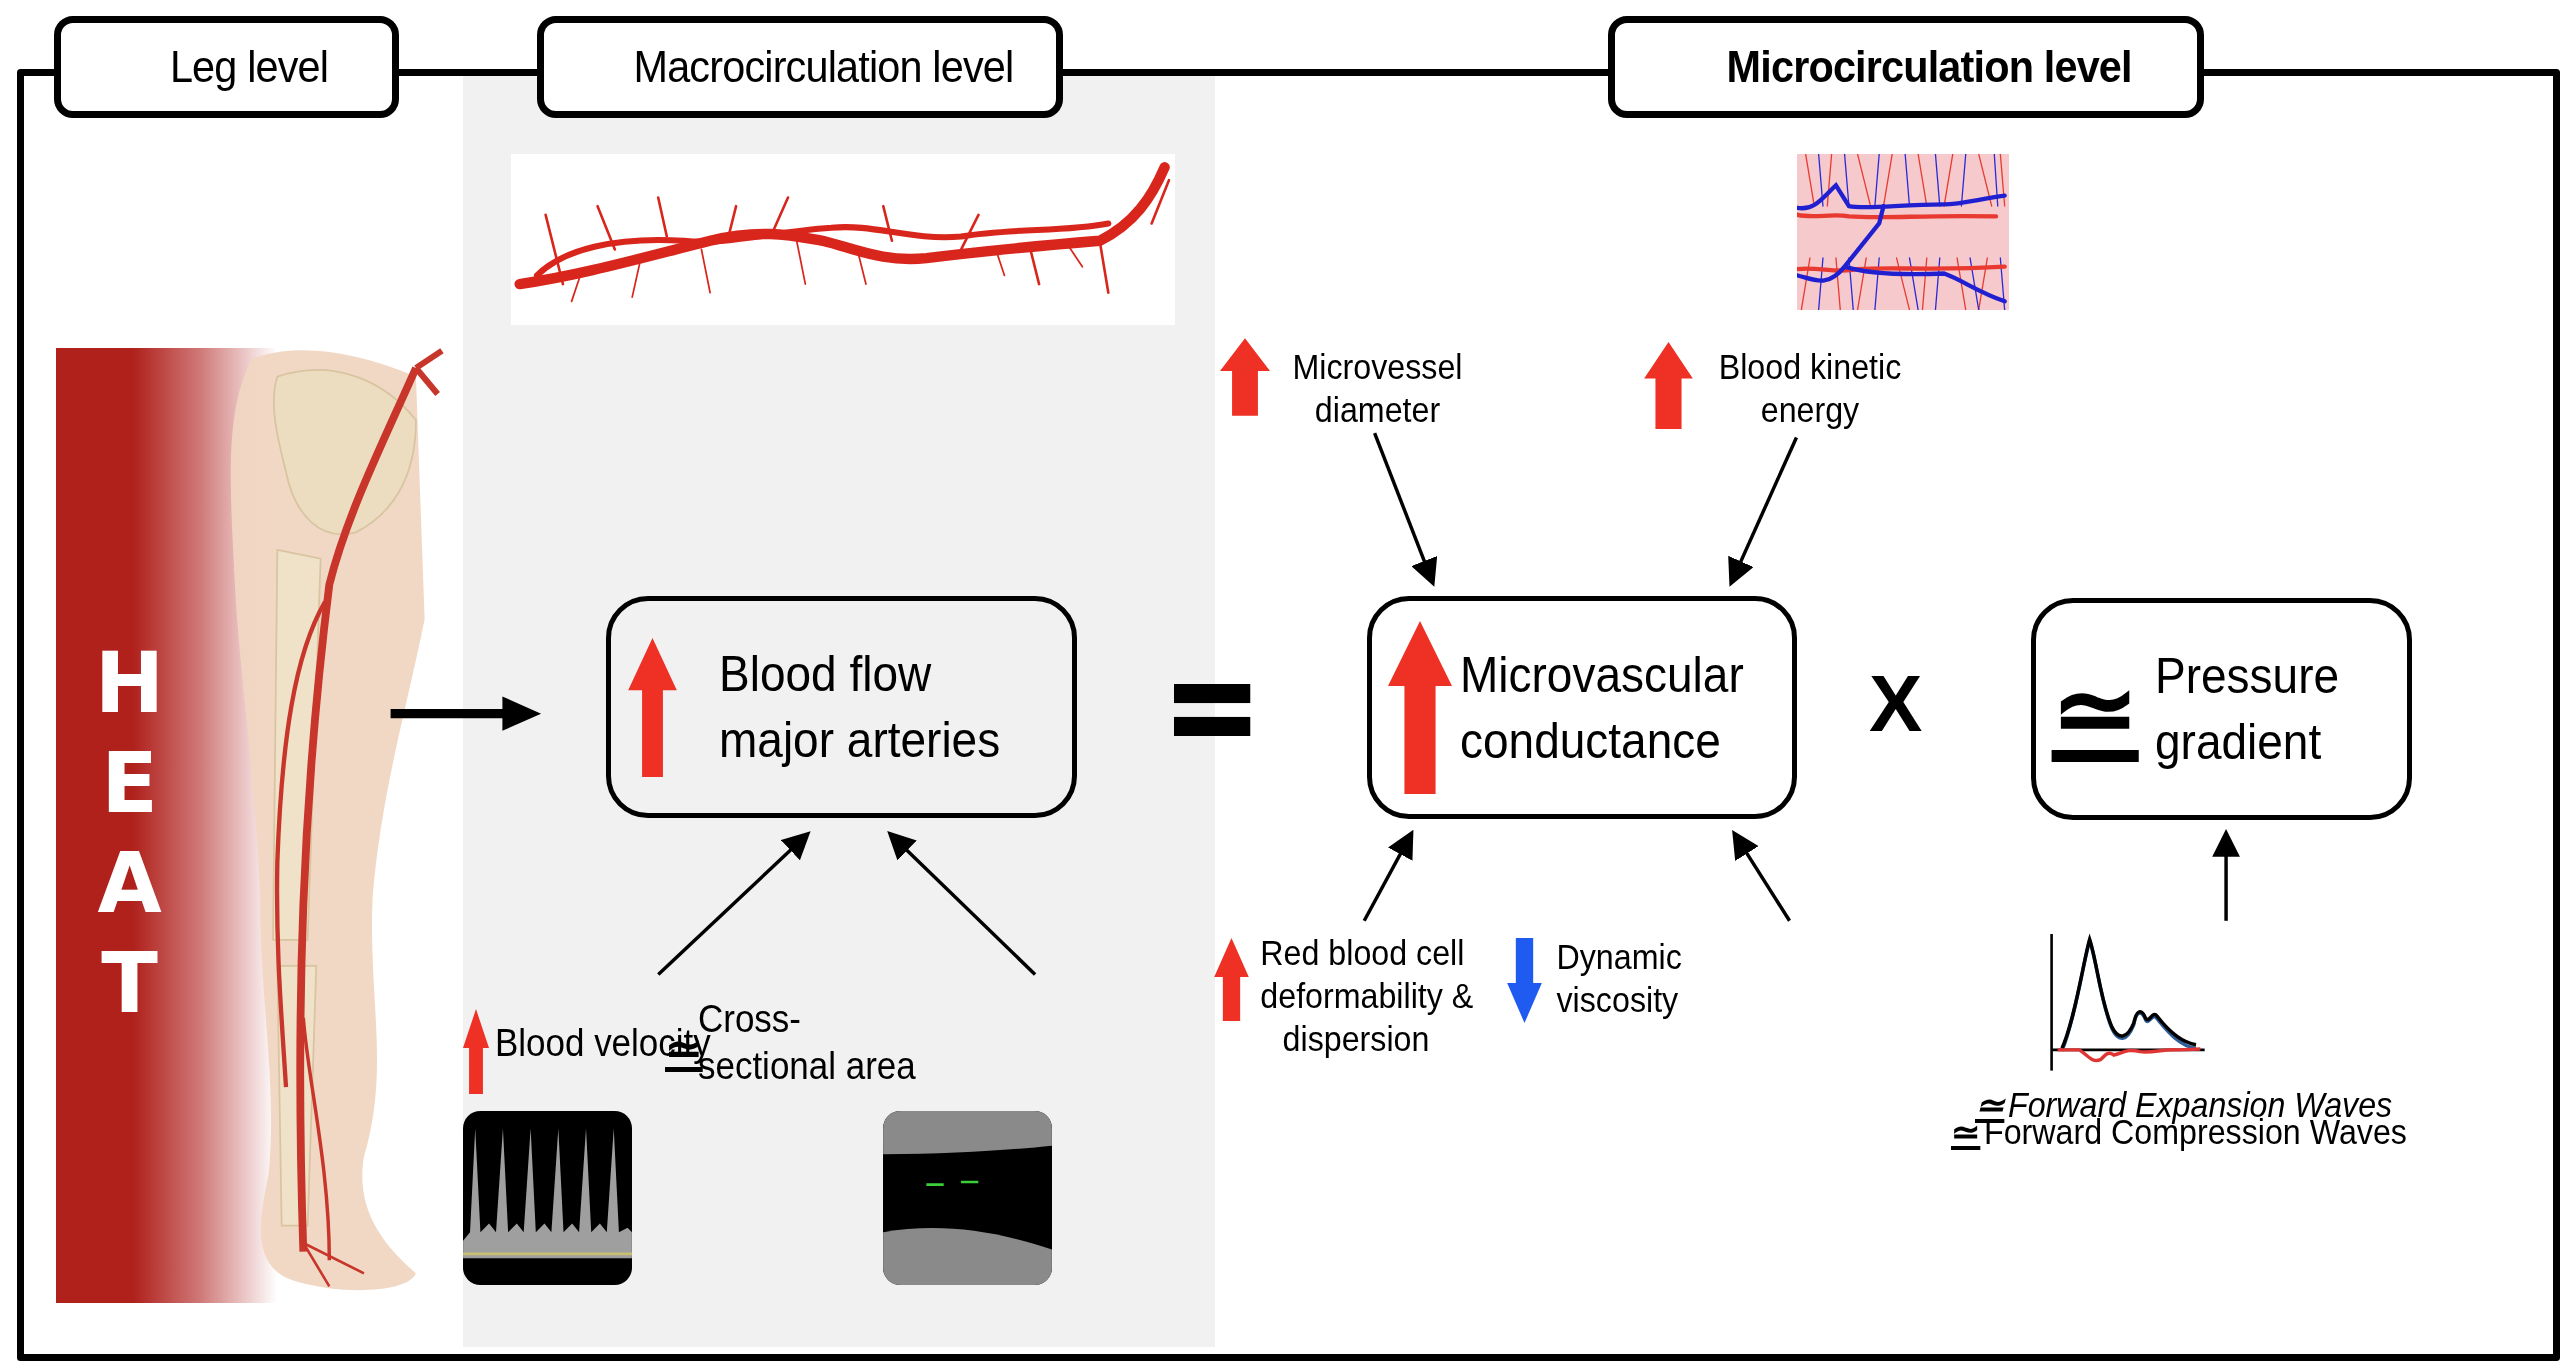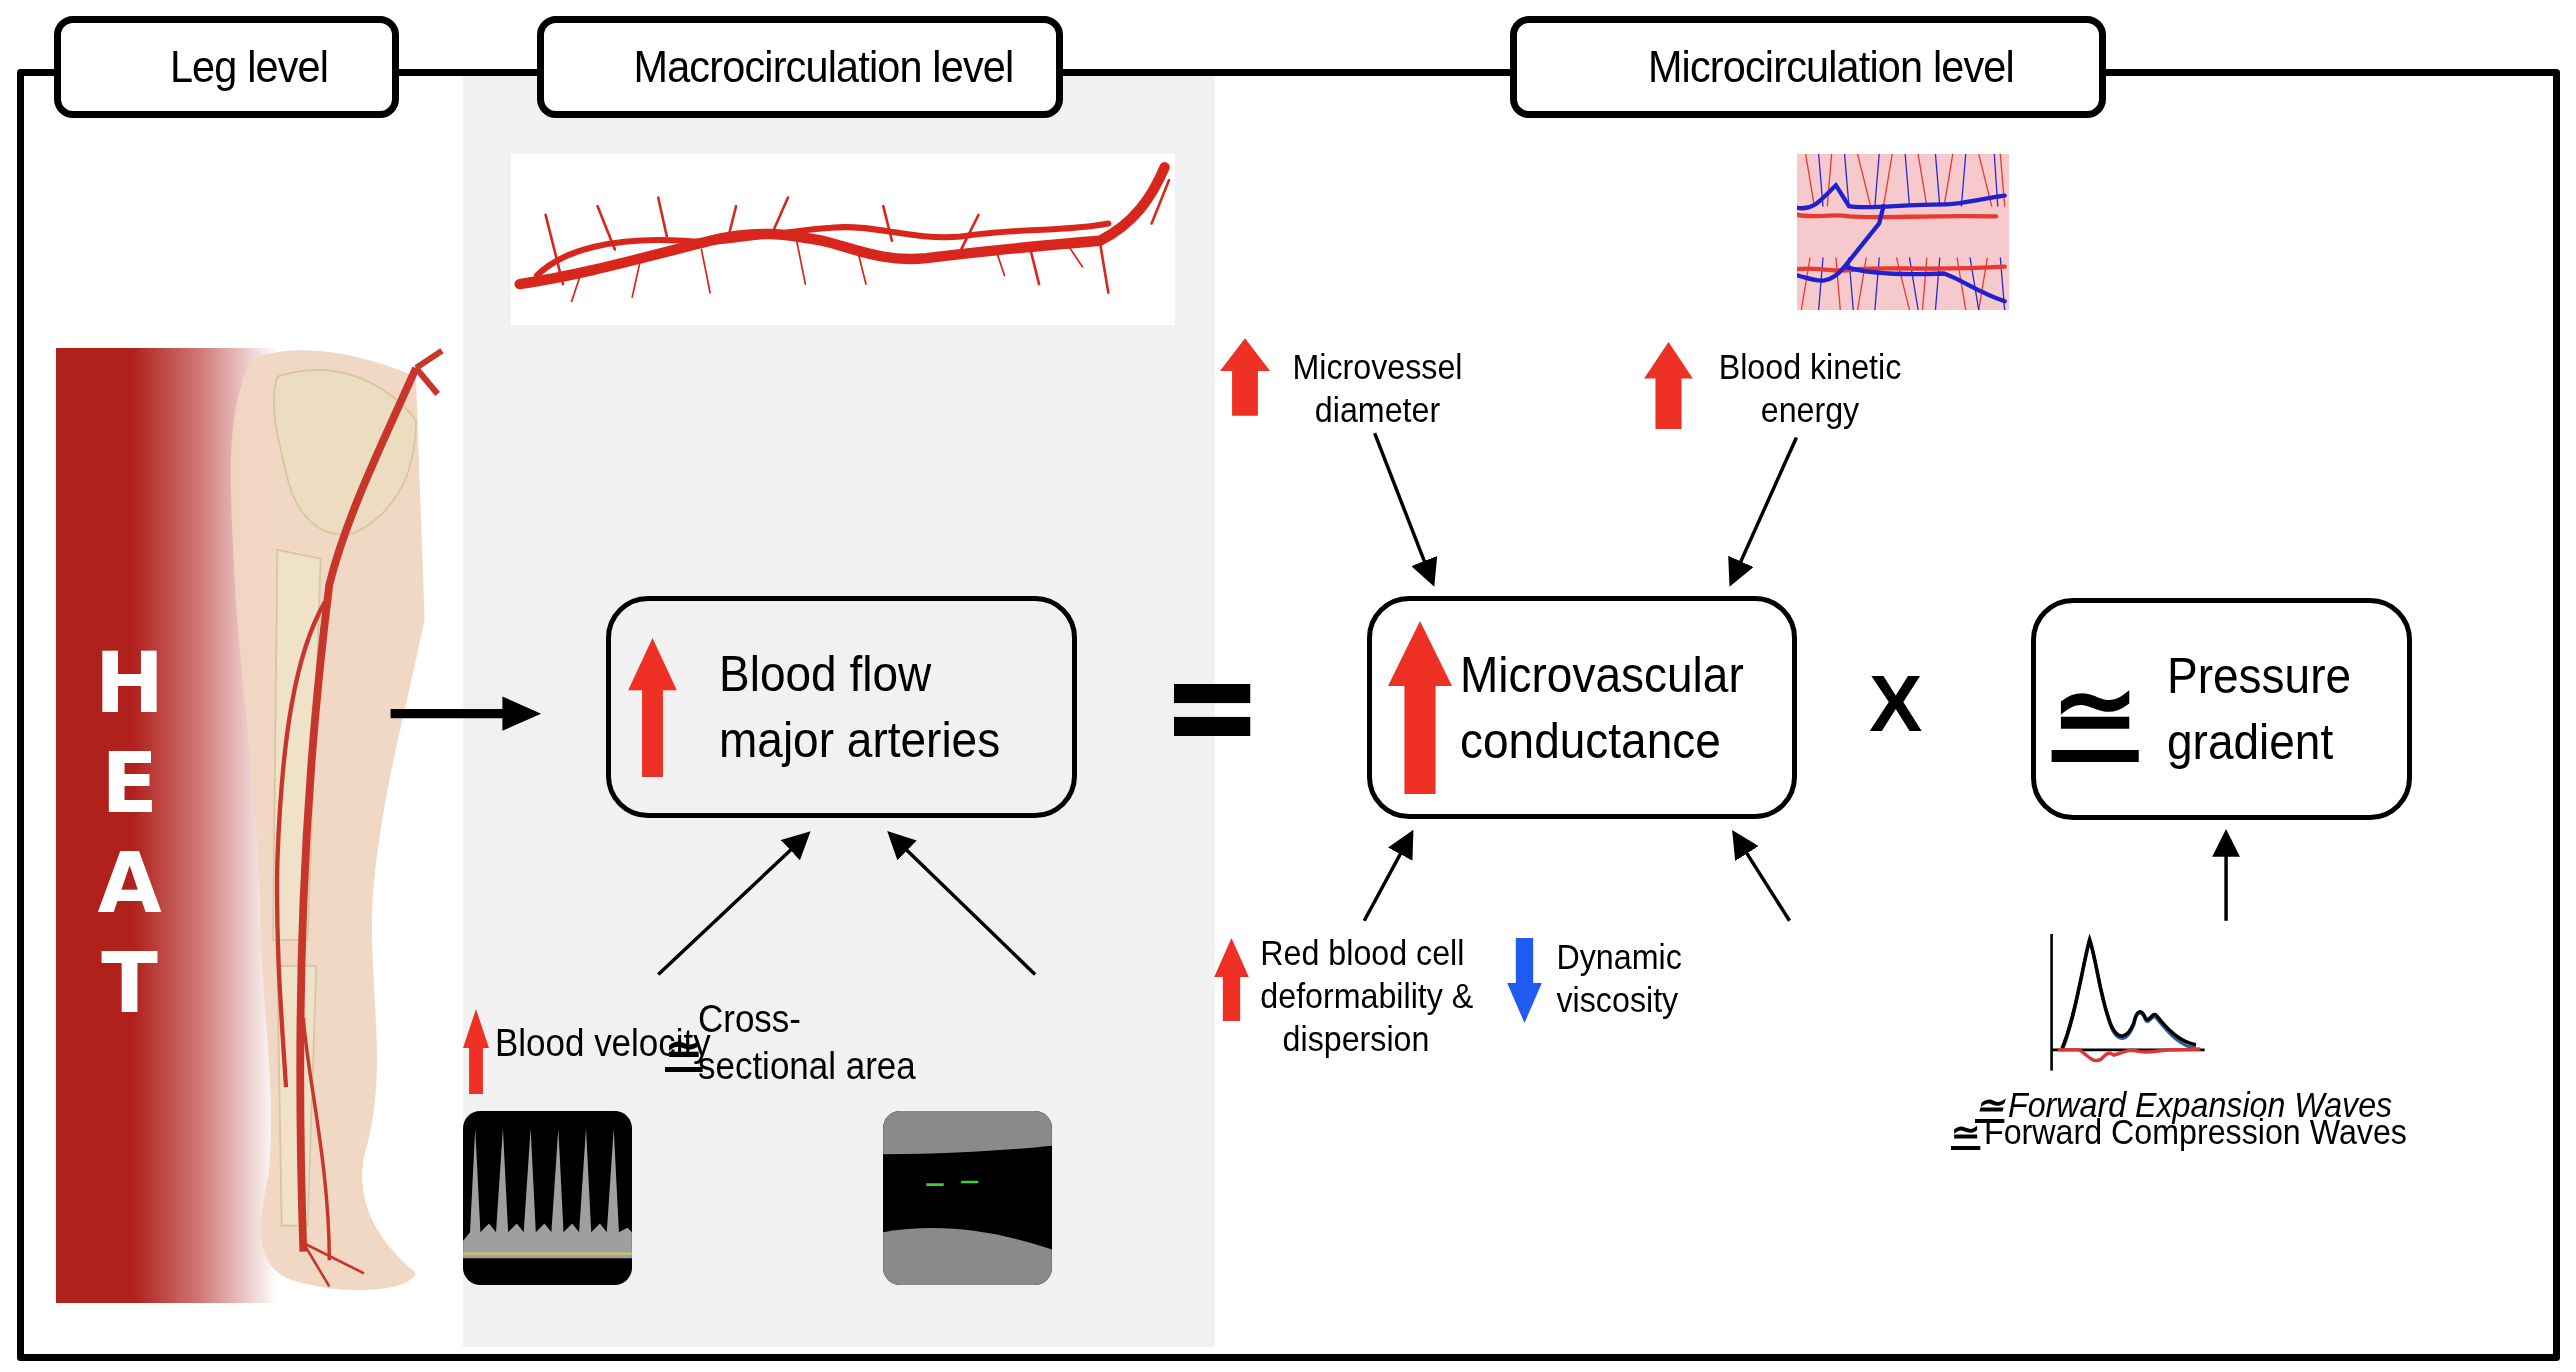--- a/index.html
+++ b/index.html
@@ -25,21 +25,21 @@
 
 <div class="abs gray-panel"></div>
 <div class="abs frame"></div>
 
 <div class="abs tab" style="left:54px;width:345px;">
   <span>Leg level</span>
 </div>
 <div class="abs tab" style="left:537px;width:526px;">
   <span>Macrocirculation level</span>
 </div>
-<div class="abs tab" style="left:1510px;width:596px;">
+<div class="abs tab" style="left:1608px;width:596px;font-weight:bold;">
   <span>Microcirculation level</span>
 </div>
 
 <div class="abs heat">
   <div class="heat-letters">
     <span>H</span>
     <span>E</span>
     <span>A</span>
     <span>T</span>
   </div>
@@ -114,21 +114,21 @@
   <div style="margin-left:24px;">
     <div class="label">Microvascular</div>
     <div class="label">conductance</div>
   </div>
 </div>
 
 <div class="abs" style="left:1869px;top:660px;font-size:80px;font-weight:bold;line-height:87px;">X</div>
 
 <div class="abs box" style="left:2031px;top:598px;width:381px;height:222px;">
   <div style="margin-left:15.6px;font-size:104px;font-weight:bold;line-height:104px;text-decoration:underline;text-decoration-thickness:12px;text-underline-offset:5.2px;">≃</div>
-  <div style="margin-left:28px;">
+  <div style="margin-left:16px;">
     <div class="label">Pressure</div>
     <div class="label">gradient</div>
   </div>
 </div>
 
 <svg style="left:1220px;top:338px;" width="50" height="78" viewBox="0 0 58 90">
   <polygon points="29,0 58,38 44,38 44,90 14,90 14,38 0,38" fill="#ee3124"></polygon>
 </svg>
 <div class="abs" style="left:1282px;top:345px;text-align:center;width:191px;">
   <div class="txt" style="transform-origin:center top;">Microvessel</div>

